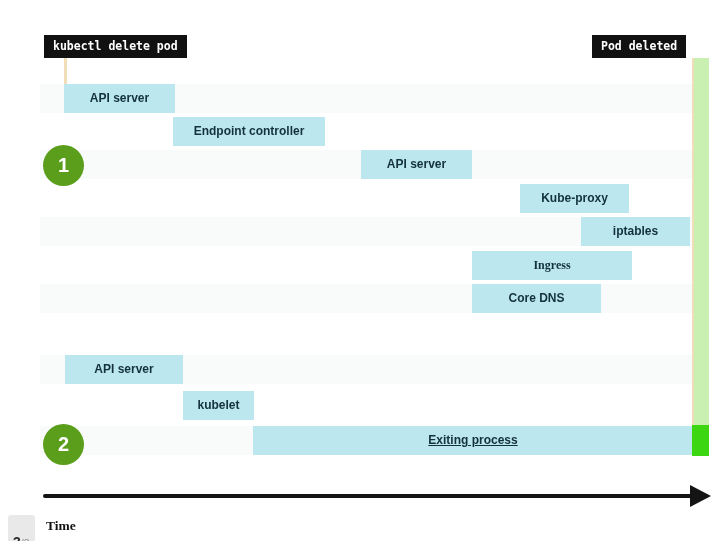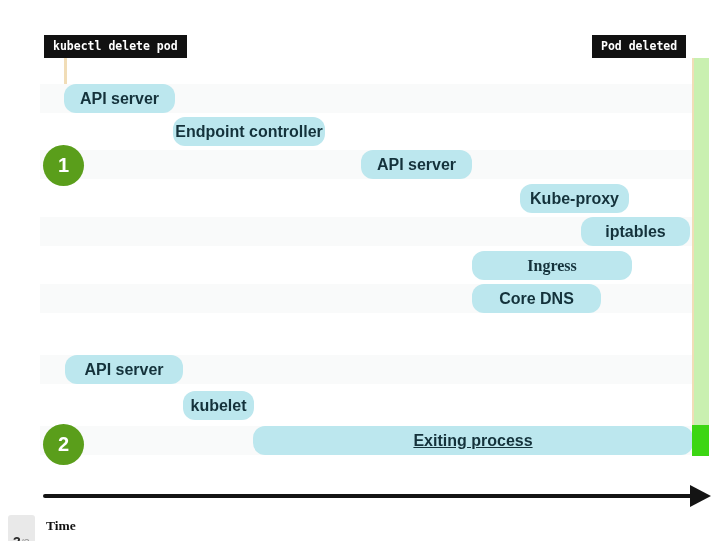--- a/index.html
+++ b/index.html
@@ -14,22 +14,22 @@
     border-radius:0; white-space:nowrap;
   }
   .pill.start { left:44px; }
   .pill.end   { left:592px; }
   .stripe {
     position:absolute; left:40px; width:652px; height:29px;
     background:var(--stripe,#fafafa);
   }
   .bar {
     position:absolute; height:29px; background:var(--bar,#bce7ee);
-    border-radius:12px; color:var(--bar-text,#14323b); font-weight:700;
-    font-size:16px; line-height:29px; text-align:center; white-space:nowrap;
+    border-radius:0; color:var(--bar-text,#14323b); font-weight:700;
+    font-size:12px; line-height:29px; text-align:center; white-space:nowrap;
   }
   .step {
     position:absolute; left:43px; width:41px; height:41px; border-radius:50%;
     background:var(--step-circle,#5a9e1b); color:#ffffff; font-weight:700;
     font-size:20px; line-height:41px; text-align:center;
   }
   .marker-start {
     position:absolute; left:64px; top:58px; width:3px; height:26px;
     background:var(--marker-line,#f1ddb7);
   }

